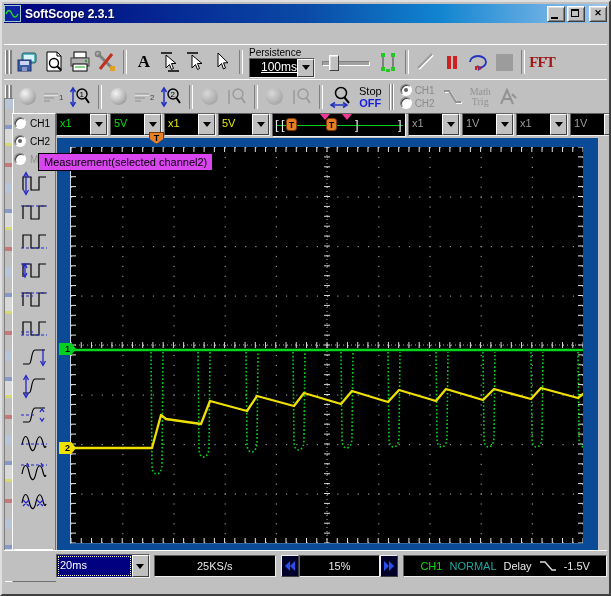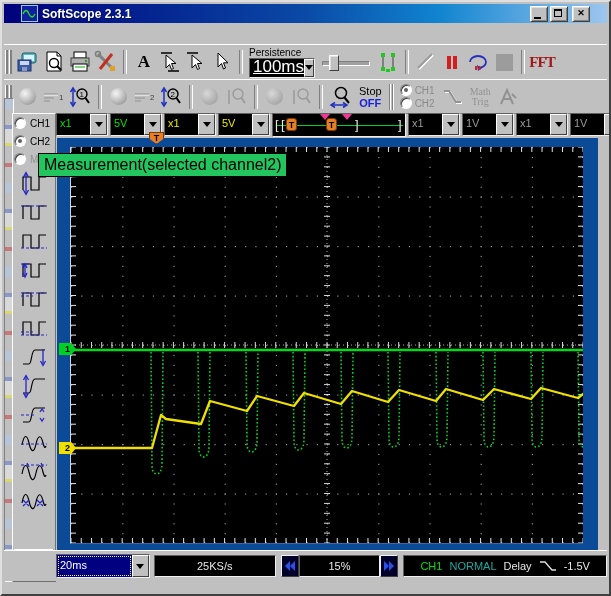--- a/index.html
+++ b/index.html
@@ -2,21 +2,21 @@
 <html><head>
 <meta charset="utf-8">
 <style>
   html,body{margin:0;padding:0;background:#808080;font-family:"Liberation Sans",sans-serif;
     -webkit-user-select:none;user-select:none;cursor:default;}
   .window{position:relative;width:611px;height:596px;background:#c0c0c0;
     border:2px solid;border-color:#dfdfdf #404040 #404040 #dfdfdf;box-sizing:border-box;overflow:hidden;}
   
   .titlebar{position:absolute;left:2px;top:2px;right:2px;height:19px;
     background:linear-gradient(90deg,#00007c 0%,#0a4aa6 50%,#1084d0 72%,#9cc6ee 100%);
-    display:flex;align-items:center;padding:0 17px;box-sizing:border-box;}
+    display:flex;align-items:center;padding:0 0;box-sizing:border-box;}
   .apptitle{color:#fff;font-size:12px;font-weight:bold;margin-left:4px;flex:1;
     text-shadow:1px 1px 0 rgba(0,0,0,.4);}
   .appicon{width:15px;height:15px;background:#1020a0;border:1px solid #9cc;position:relative;}
   .appicon svg{position:absolute;left:0;top:0;}
   .tbtns{display:flex;gap:2px;}
   .tbtn{width:16px;height:14px;background:#c0c0c0;border:1px solid;
     border-color:#fff #404040 #404040 #fff;box-shadow:inset 1px 1px 0 #dfdfdf,inset -1px -1px 0 #808080;
     position:relative;font-size:9px;font-weight:bold;color:#000;text-align:center;line-height:12px;}
   .tbtn.close{margin-left:2px;}
   .glyph-min{position:absolute;left:3px;bottom:2px;width:7px;height:2px;background:#000;}
@@ -31,21 +31,21 @@
   .tb1{top:42px;height:34px;}
   .tb2{top:77px;height:33px;}
   .grip{width:7px;height:24px;margin:0 3px 0 1px;
     background:linear-gradient(90deg,#fff 0 1px,#808080 1px 3px,#c0c0c0 3px 4px,#fff 4px 5px,#808080 5px 7px);}
   .ibtn{width:26px;height:26px;display:flex;align-items:center;justify-content:center;flex:0 0 auto;}
   .sep{width:2px;height:24px;margin:0 4px;border-left:1px solid #808080;border-right:1px solid #fff;}
   .atool{font-size:17px;font-weight:bold;font-family:"Liberation Serif",serif;color:#000;}
   .persist{display:flex;flex-direction:column;width:66px;margin:12px 2px;}
   .persist .plabel{font-size:10px;color:#000;line-height:11px;}
   .combo{display:flex;height:18px;border:1px solid;border-color:#606060 #f0f0f0 #f0f0f0 #606060;background:#000;}
-  .combo .cval{flex:1;color:#fff;font-size:17px;line-height:16px;padding-left:3px;text-decoration:underline;}
+  .combo .cval{flex:1;color:#fff;font-size:12px;line-height:16px;padding-left:11px;text-decoration:underline;}
   .arrbtn{width:15px;background:#c0c0c0;border:1px solid;border-color:#fff #404040 #404040 #fff;
     display:flex;align-items:center;justify-content:center;}
   .arrbtn:after{content:"";width:0;height:0;border:4px solid transparent;border-top:5px solid #000;margin-top:4px;}
   .hslider{width:52px;height:20px;position:relative;margin:0 3px;}
   .hslider .track{position:absolute;left:2px;right:2px;top:9px;height:3px;background:#a0a0a0;
     border:1px solid;border-color:#808080 #fff #fff #808080;}
   .hslider .thumb{position:absolute;left:9px;top:3px;width:8px;height:14px;background:#c0c0c0;
     border:1px solid;border-color:#fff #404040 #404040 #fff;box-shadow:inset 1px 1px 0 #dfdfdf;}
   .fft{font-family:"Liberation Serif",serif;color:#a01818;font-weight:bold;font-size:15px;letter-spacing:-1px;}
   
@@ -112,22 +112,22 @@
     color:#e8e8e8;font-size:11px;display:flex;align-items:center;justify-content:center;box-sizing:border-box;}
   .chevbtn{width:18px;height:22px;background:#000028;border:1px solid;border-color:#f0f0f0 #404040 #404040 #f0f0f0;
     display:flex;align-items:center;justify-content:center;box-sizing:border-box;}
   
   .statusbar{position:absolute;left:2px;top:578px;right:2px;height:16px;background:#c0c0c0;}
   .scell{position:absolute;top:1px;height:13px;border:1px solid;border-color:#808080 #fff #fff #808080;}
   .stopbox{position:absolute;left:524px;top:1px;width:85px;height:14px;background:#000;
     border:1px solid;border-color:#808080 #fff #fff #808080;color:#00e8e8;font-size:11px;
     text-align:center;line-height:13px;}
   
-  .tooltip{position:absolute;left:36px;top:151px;background:#22c55e;border:1px solid #000;
-    font-size:16px;color:#000;padding:2px 5px;white-space:nowrap;z-index:50;}
+  .tooltip{position:absolute;left:36px;top:151px;background:#d946ef;border:1px solid #000;
+    font-size:11px;color:#000;padding:2px 5px;white-space:nowrap;z-index:50;}
   u{text-decoration:underline;}
   .kb{fill:none;stroke:#000;stroke-width:1.2;}
   .ka{fill:none;stroke:#2424c8;stroke-width:1.3;}
   .kd{fill:none;stroke:#2424c8;stroke-width:1;stroke-dasharray:3 2;}
 </style>
 </head>
 <body>
 
 <div class="window">
 

